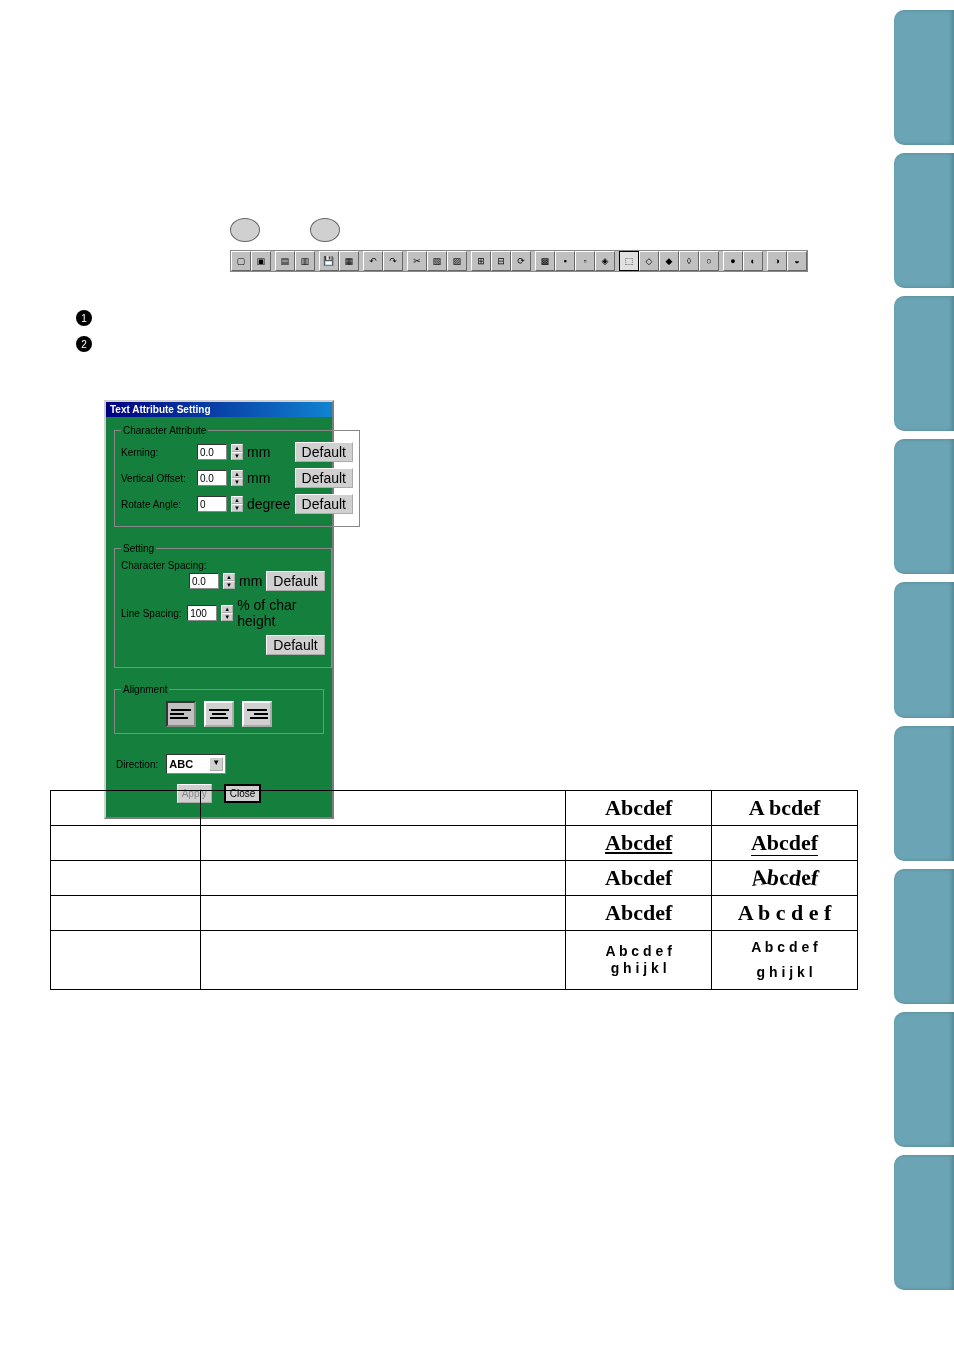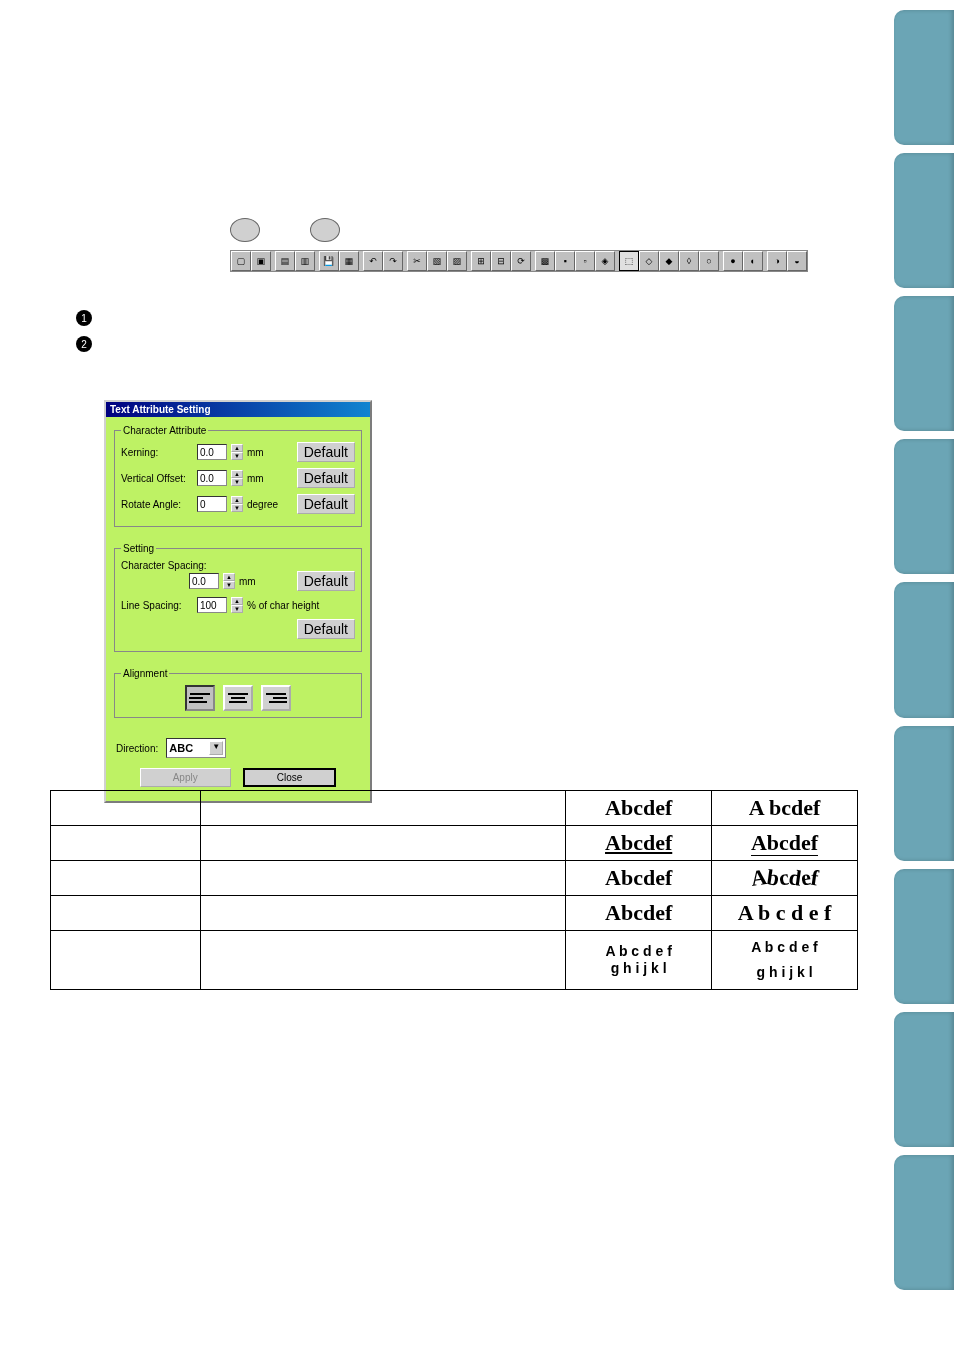--- a/index.html
+++ b/index.html
@@ -13,48 +13,48 @@
     .circle { width: 30px; height: 24px; background: #d0d0d0; border: 1px solid #666; border-radius: 50%; }
     
     .toolbar { display: flex; background: #c0c0c0; border: 1px solid #888; height: 22px; }
     .toolbar-btn { width: 20px; height: 20px; background: #c0c0c0; border: 1px solid #fff; border-right-color: #666; border-bottom-color: #666; margin: 0; font-size: 9px; display: flex; align-items: center; justify-content: center; }
     .toolbar-btn.active { border: 1px solid #000; background: #e0e0e0; }
     .toolbar-sep { width: 4px; background: #c0c0c0; }
     
     .bullets { position: absolute; left: 76px; top: 310px; }
     .bullet { width: 16px; height: 16px; background: #000; border-radius: 50%; color: #fff; font-size: 10px; display: flex; align-items: center; justify-content: center; margin-bottom: 10px; }
     
-    .dialog { position: absolute; left: 104px; top: 400px; width: 268px; background: #bef264; border: 2px outset #d0d0d0; font-size: 10px; }
+    .dialog { position: absolute; left: 104px; top: 400px; width: 230px; background: #15803d; border: 2px outset #d0d0d0; font-size: 10px; }
     .dialog-title { background: linear-gradient(90deg, #000080, #1084d0); color: #fff; font-weight: bold; padding: 2px 4px; font-size: 10px; }
     .dialog-body { padding: 8px; }
     
     fieldset { border: 1px solid #888; padding: 6px; margin-bottom: 16px; }
     legend { font-size: 10px; padding: 0 2px; }
     
     .field-row { display: flex; align-items: center; margin-bottom: 6px; gap: 4px; }
     .field-label { width: 72px; font-size: 10px; }
     .spinner-input { width: 30px; height: 16px; background: #fff; border: 1px inset #888; font-size: 10px; padding: 0 2px; }
     .spinner-btns { display: inline-flex; flex-direction: column; }
     .spinner-btn { width: 12px; height: 8px; background: #d0d0d0; border: 1px outset #fff; font-size: 6px; line-height: 6px; text-align: center; }
-    .unit { font-size: 10px; }
+    .unit { font-size: 14px; }
     .default-btn { font-size: 14px; padding: 1px 6px; background: #d0d0d0; border: 1px outset #fff; margin-left: auto; }
     
     .spacing-sub { margin-left: 8px; }
     
     .align-btns { display: flex; gap: 8px; justify-content: center; }
     .align-btn { width: 30px; height: 26px; background: #d0d0d0; border: 2px outset #fff; display: flex; flex-direction: column; justify-content: center; align-items: center; gap: 2px; padding: 2px; }
     .align-btn.active { border: 2px inset #888; background: #c0c0c0; }
     .align-line { height: 2px; background: #000; }
     
     .direction-row { display: flex; align-items: center; gap: 8px; padding: 4px 2px; }
     .direction-select { width: 60px; height: 20px; background: #fff; border: 1px inset #888; display: flex; align-items: center; justify-content: space-between; padding: 0 2px; font-weight: bold; font-size: 11px; }
     .direction-arrow { width: 14px; height: 14px; background: #d0d0d0; border: 1px outset #fff; font-size: 8px; text-align: center; }
     
     .dialog-buttons { display: flex; justify-content: center; gap: 12px; padding: 6px; }
-    .dlg-btn { padding: 2px 32px; font-size: 10px; background: #d0d0d0; border: 1px outset #fff; }
+    .dlg-btn { padding: 2px 4px; font-size: 10px; background: #d0d0d0; border: 1px outset #fff; }
     .dlg-btn.disabled { color: #888; }
     .dlg-btn.focus { border: 2px solid #000; }
     
     .attr-table { position: absolute; left: 50px; top: 790px; width: 808px; border-collapse: collapse; }
     .attr-table td { border: 1px solid #000; padding: 4px; vertical-align: middle; }
     .attr-table .col1 { width: 150px; }
     .attr-table .col2 { width: 366px; }
     .attr-table .col3 { width: 146px; text-align: center; }
     .attr-table .col4 { width: 146px; text-align: center; }
     

